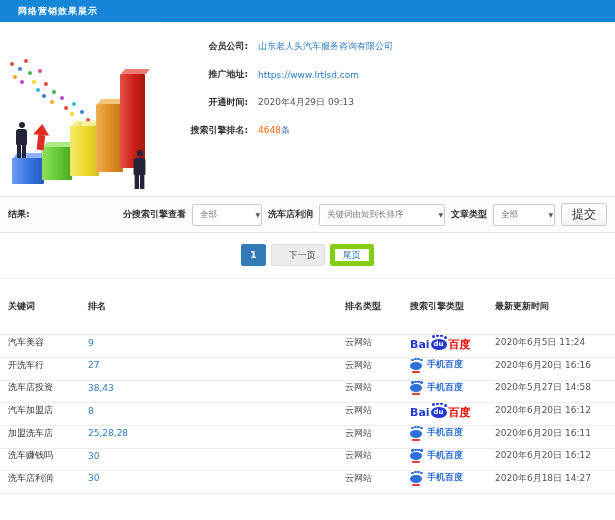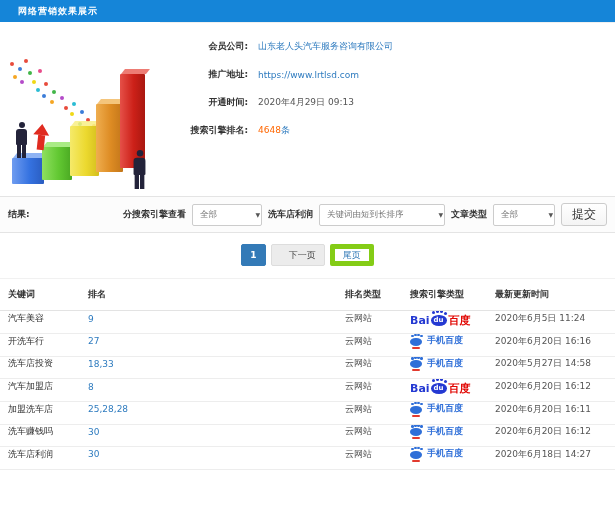--- a/index.html
+++ b/index.html
@@ -74,21 +74,21 @@
   
   .pagination { display:flex; justify-content:center; align-items:center; gap:5px; padding:11px 0 12px; }
   .page-btn { min-width:24px; height:22px; display:flex; align-items:center; justify-content:center;
               font-size:9px; border-radius:2px; cursor:pointer; padding:0 8px; }
   .page-current { background:#337ab7; border:1px solid #337ab7; color:#fff; font-weight:bold; }
   .page-next { background:#ececec; border:1px solid #ddd; color:#444;padding-left:17px; }
   .page-last { background:#fff; border:5px solid #84cc16; color:#337ab7; }
 
   
   table { width:100%; border-collapse:collapse; table-layout:fixed; }
-  th { text-align:left; font-size:9px; color:#333; font-weight:bold; padding:9px 8px;
+  th { text-align:left; font-size:9px; color:#333; font-weight:bold; padding:21px 8px;
        border-top:1px solid #f1f1f1; border-bottom:1px solid #e3e3e3; }
   td { font-size:9px; padding:0 8px 7px; border-bottom:1px solid #ededed; vertical-align:middle;
        white-space:nowrap; overflow:hidden; }
   .col-kw { width:80px; }
   .col-rank { width:257px; }
   .col-type { width:65px; }
   .col-engine { width:85px; }
   .col-time { width:auto; }
   td.c-kw { color:#333; }
   td.c-rank a { color:#2e7bbf; text-decoration:none; cursor:pointer; }
@@ -275,21 +275,21 @@
               </span>
               <span class="mb-text">手机百度</span>
             </span>
           </td>
           <td class="c-time">2020年6月20日 16:16</td>
         </tr>
 
         <tr>
           <td class="c-kw">洗车店投资</td>
           <td class="c-rank">
-            <a>18,33</a>
+            <a>38,43</a>
           </td>
           <td class="c-type">云网站</td>
           <td class="c-engine">
             
             <span class="mb-logo">
               <span class="paw-sm">
                 <span class="pad"></span>
               </span>
               <span class="mb-text">手机百度</span>
             </span>

